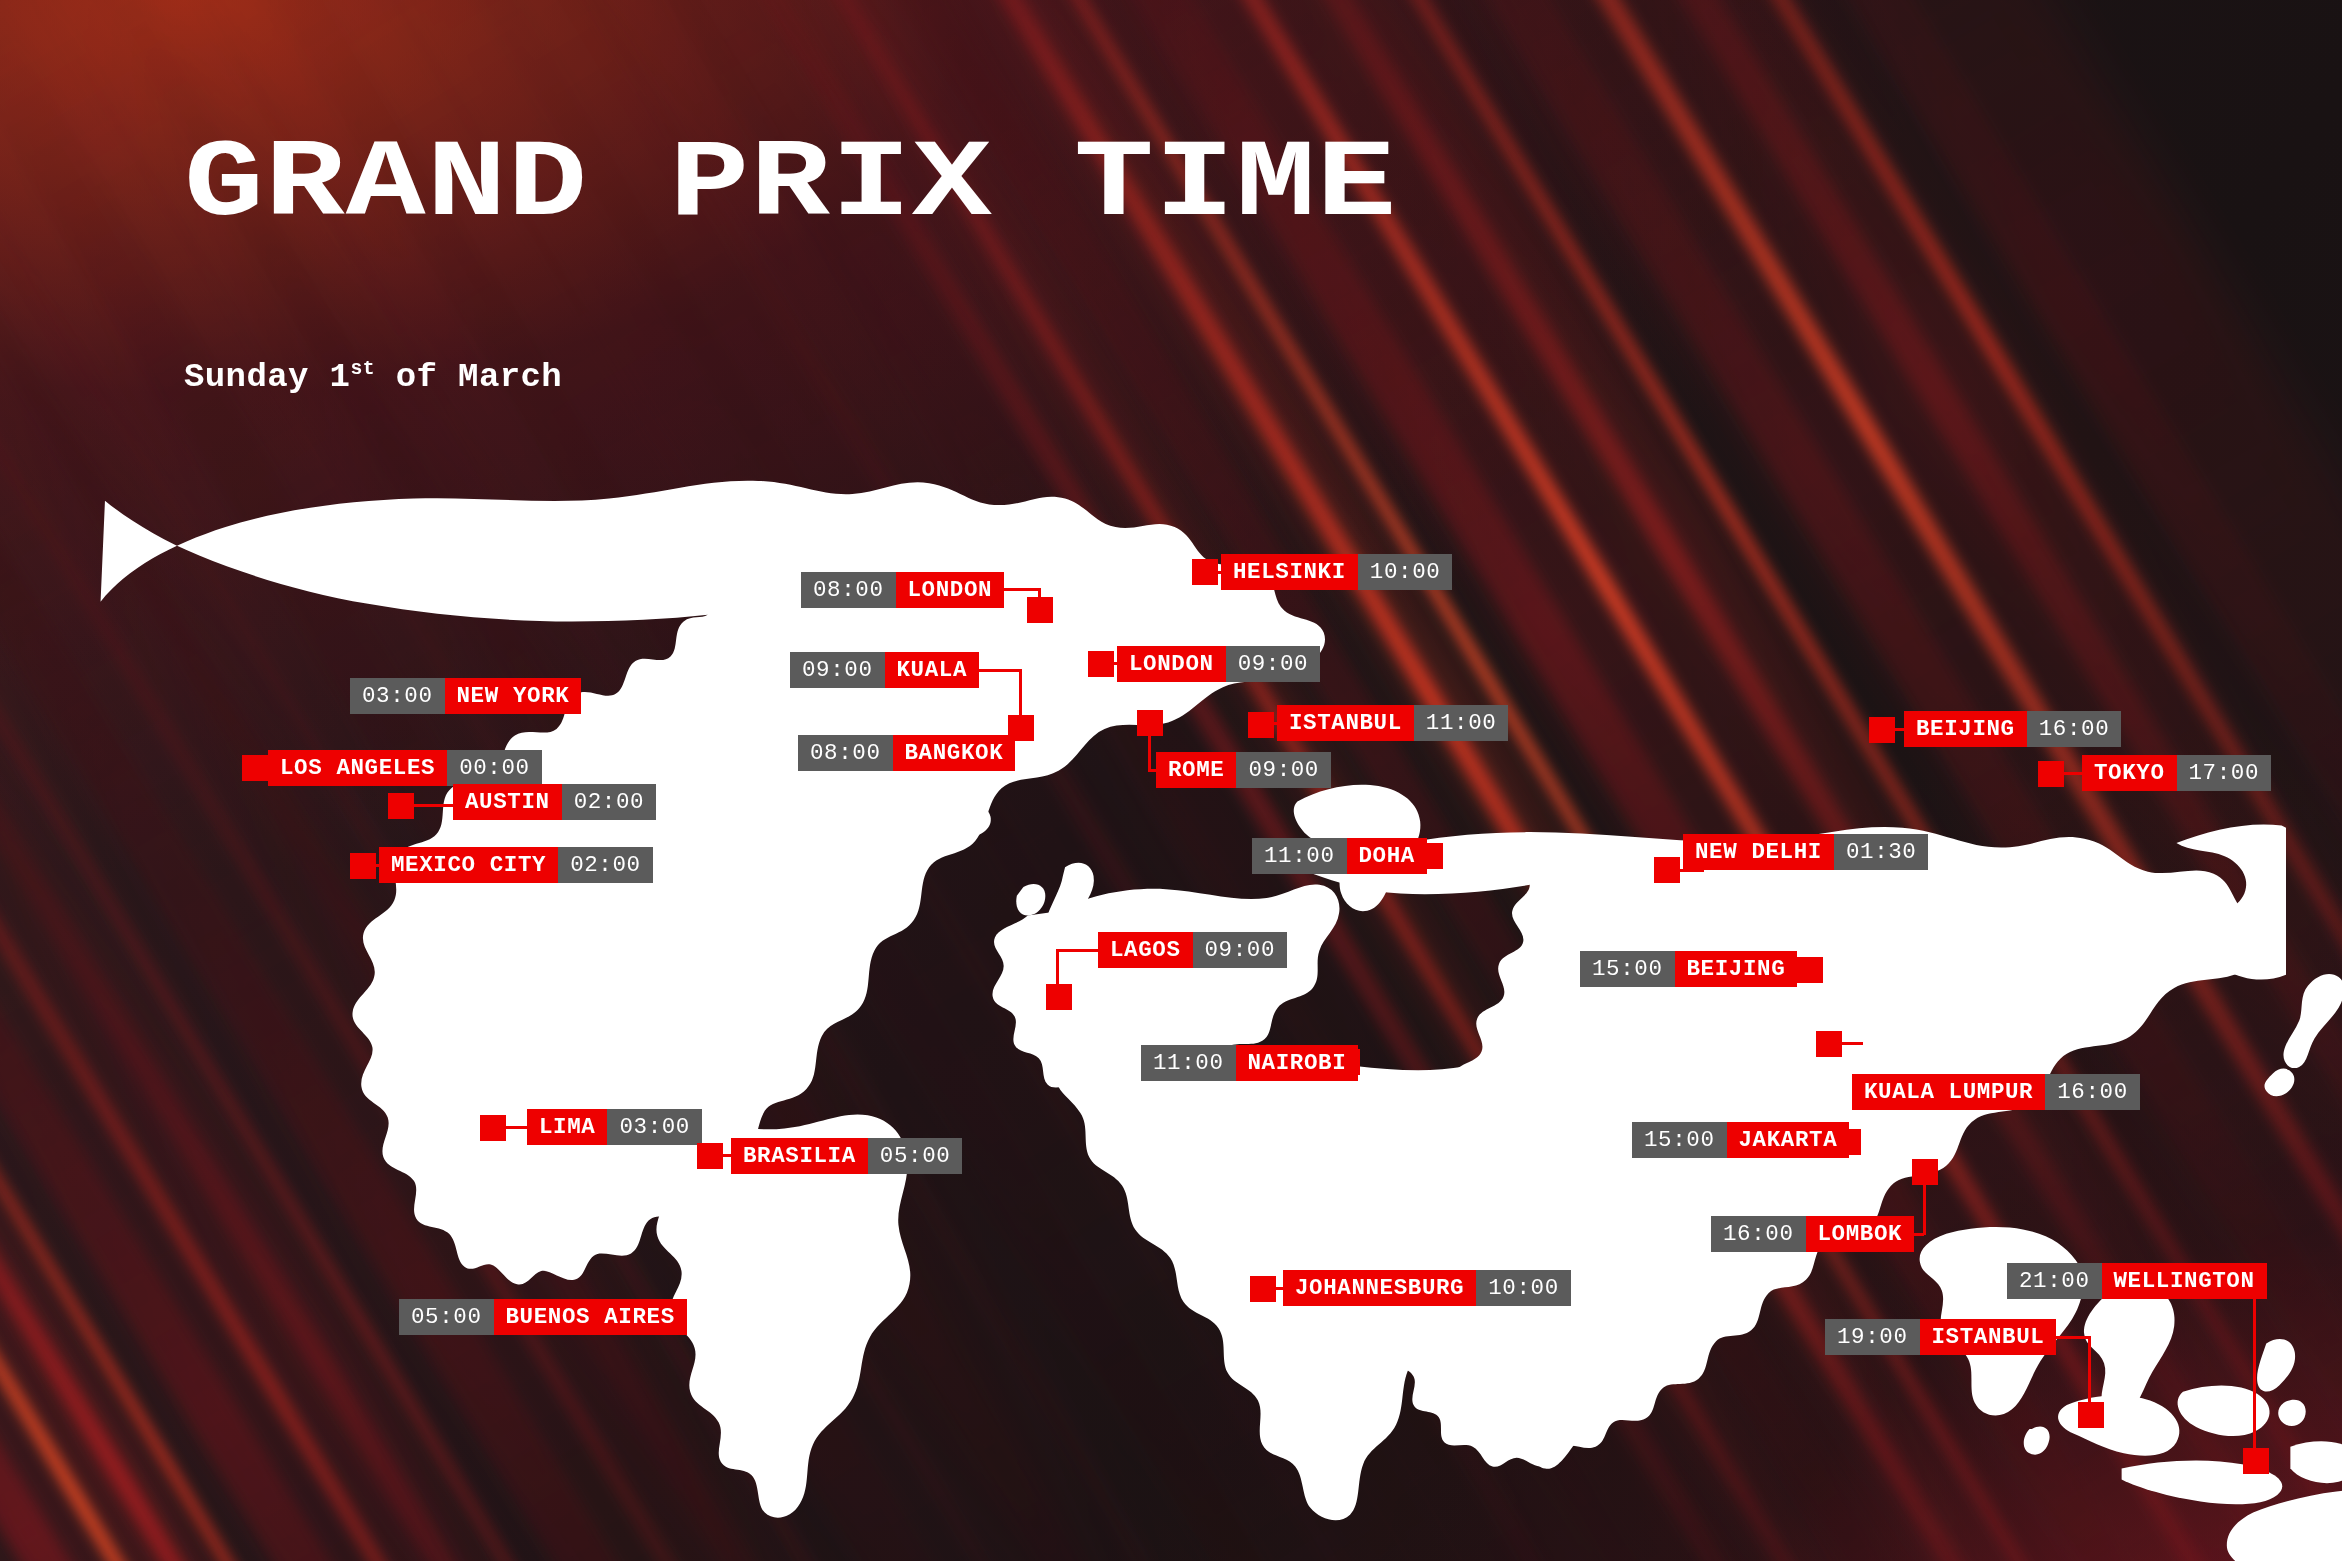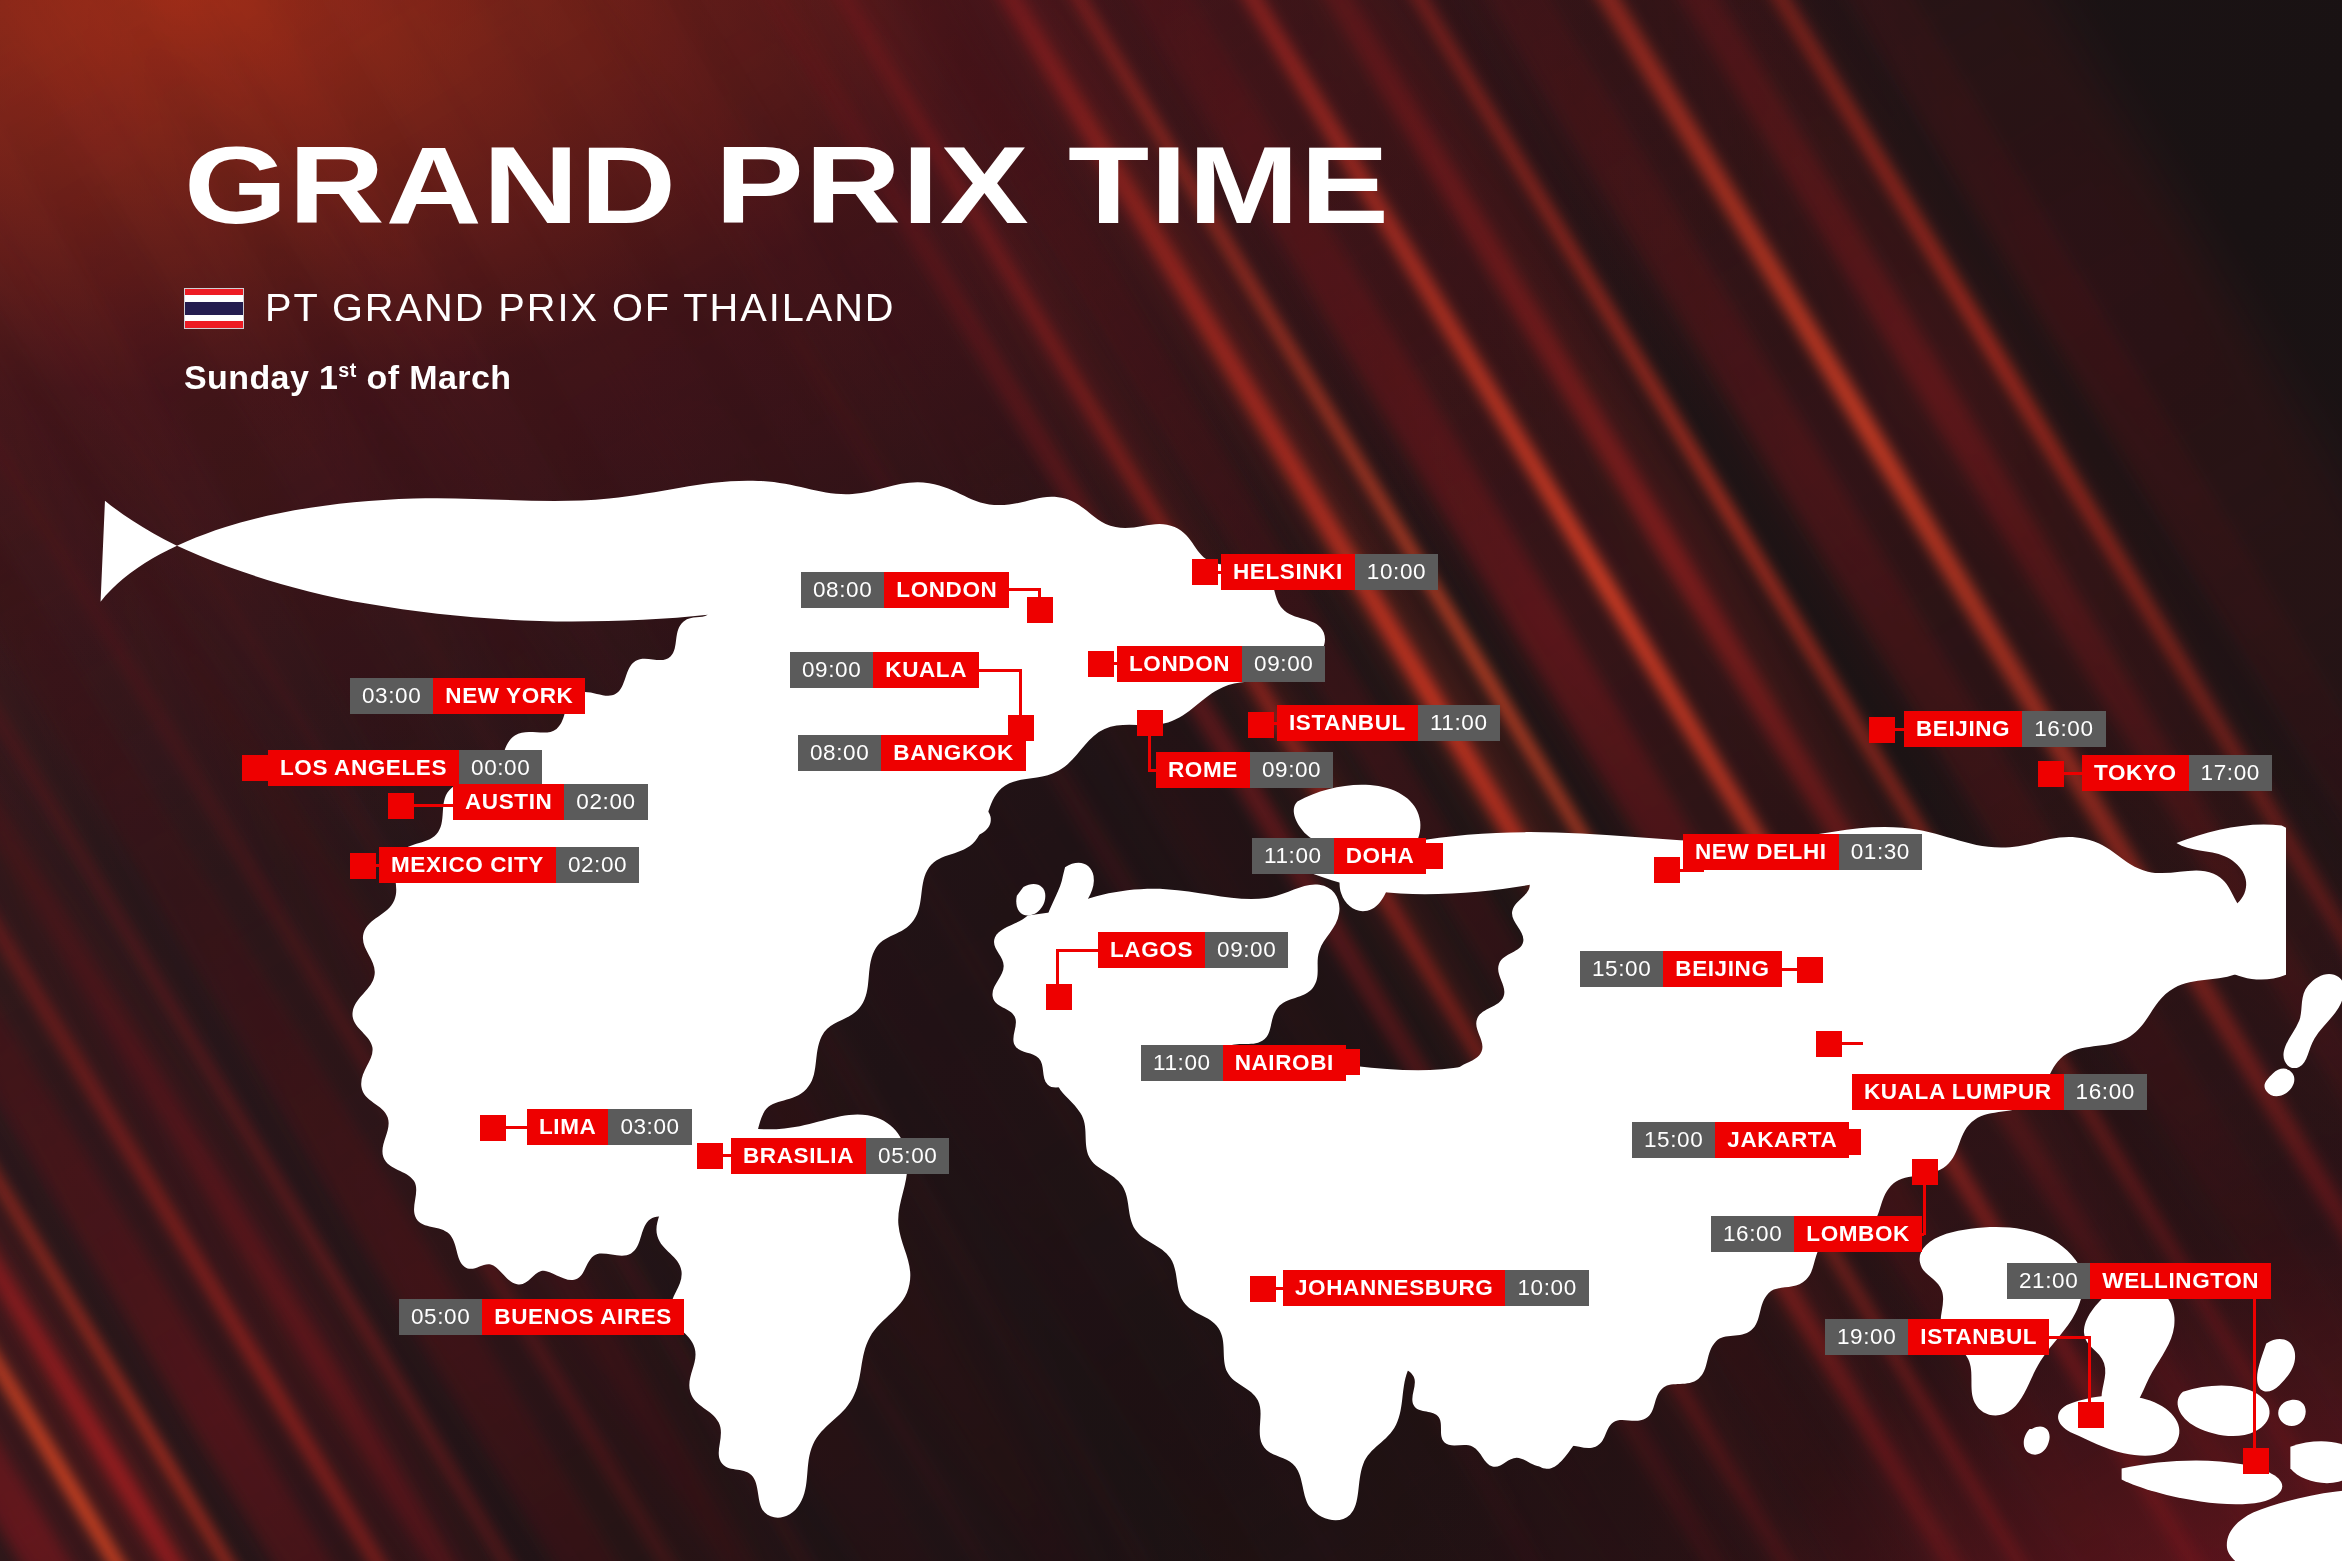--- a/index.html
+++ b/index.html
@@ -3,21 +3,21 @@
 <meta charset="utf-8">
 <title>Grand Prix Time</title>
 <style>
   * { margin:0; padding:0; box-sizing:border-box; }
   html,body { background:#120c0d; }
 
   #stage {
     position:relative;
     width:2342px; height:1562px;
     overflow:hidden;
-    font-family:Liberation Sans, sans-serif;
+    font-family:Liberation Mono, monospace;
     background:#1b1214;
   }
 
   
   .bg-base{
     position:absolute; inset:0;
     background:
       radial-gradient(120% 90% at 8% 0%, rgba(255,60,20,0.55) 0%, rgba(140,15,25,0.30) 28%, rgba(25,16,18,0) 62%),
       radial-gradient(90% 110% at 100% 112%, rgba(230,20,40,0.45) 0%, rgba(90,12,20,0.22) 30%, rgba(25,16,18,0) 60%),
       linear-gradient(125deg,#2e1b1d 0%, #241619 25%, #1c1315 48%, #191213 70%, #1d1416 100%);
@@ -184,30 +184,20 @@
       <i style="left: 2249px; width: 13px; background: linear-gradient(rgba(0, 0, 0, 0) 0%, rgba(180, 24, 28, 0.35) 18%, rgba(248, 58, 34, 0.75) 50%, rgba(180, 24, 28, 0.35) 82%, rgba(0, 0, 0, 0) 100%); opacity: 0.9;"></i>
       <i style="left: 2314px; width: 52px; background: linear-gradient(rgba(0, 0, 0, 0) 0%, rgba(70, 12, 17, 0.25) 18%, rgba(150, 22, 28, 0.38) 50%, rgba(70, 12, 17, 0.25) 82%, rgba(0, 0, 0, 0) 100%); opacity: 0.6;"></i>
       <i style="left: 2408px; width: 19px; background: linear-gradient(rgba(0, 0, 0, 0) 0%, rgba(200, 28, 30, 0.35) 18%, rgba(255, 72, 38, 0.8) 50%, rgba(200, 28, 30, 0.35) 82%, rgba(0, 0, 0, 0) 100%); opacity: 0.9;"></i>
       <i style="left: 2479px; width: 34px; background: linear-gradient(rgba(0, 0, 0, 0) 0%, rgba(100, 15, 20, 0.25) 18%, rgba(190, 26, 30, 0.42) 50%, rgba(100, 15, 20, 0.25) 82%, rgba(0, 0, 0, 0) 100%); opacity: 0.65;"></i>
       <i style="left: 2558px; width: 15px; background: linear-gradient(rgba(0, 0, 0, 0) 0%, rgba(170, 22, 26, 0.3) 18%, rgba(242, 54, 32, 0.7) 50%, rgba(170, 22, 26, 0.3) 82%, rgba(0, 0, 0, 0) 100%); opacity: 0.85;"></i>
       <i style="left: 2623px; width: 56px; background: linear-gradient(rgba(0, 0, 0, 0) 0%, rgba(56, 10, 15, 0.2) 18%, rgba(120, 18, 24, 0.3) 50%, rgba(56, 10, 15, 0.2) 82%, rgba(0, 0, 0, 0) 100%); opacity: 0.5;"></i>
     </div>
 
   <div class="title">GRAND PRIX TIME</div>
 
-  <div class="subrow">
-    <div class="flag">
-      <span class="f1"></span>
-        <span class="f2"></span>
-        <span class="f3"></span>
-        <span class="f4"></span>
-        <span class="f5"></span>
-    </div>
-    <div class="subtitle">PT GRAND PRIX OF THAILAND</div>
-  </div>
 
   <div class="date"><span>Sunday 1</span><sup>st</sup><span> of March</span></div>
 
   <div id="mapwrap">
     <svg id="worldmap" viewBox="0 0 2000 965" preserveAspectRatio="none">
 
       <path d="M18 168 L58 120 L120 92 L188 72 L262 58 L330 52 L392 56 L452 50 L520 44 L586 50 L648 46 L700 52 L742 44 L790 50 L838 44 L882 56 L918 50 L944 62 L962 54 L980 70 L1010 62 L1038 76 L1060 70 L1078 88 L1096 80 L1110 100 L1092 118 L1056 126 L1030 120 L1004 132 L978 126 L958 140 L944 132 L930 148 L940 166 L962 172 L986 166 L1010 180 L1036 176 L1060 192 L1078 186 L1092 204 L1108 196 L1124 214 L1142 206 L1156 226 L1172 218 L1184 240 L1168 256 L1144 262 L1120 256 L1098 268 L1076 262 L1058 276 L1038 270 L1020 284 L1000 278 L984 292 L968 286 L950 300 L934 294 L918 310 L900 304 L884 320 L868 314 L852 332 L836 326 L822 344 L806 338 L792 356 L778 350 L764 370 L750 364 L738 384 L724 378 L712 400 L700 394 L690 416 L678 410 L668 434 L656 428 L648 452 L636 446 L628 472 L618 466 L610 494 L600 488 L594 516 L584 510 L578 540 L570 534 L566 564 L558 558 L556 590 L548 584 L548 616 L542 610 L544 642 L538 636 L542 668 L536 662 L542 694 L536 688 L542 718 L534 712 L538 742 L528 736 L528 766 L518 760 L514 790 L504 784 L496 812 L486 806 L474 832 L462 826 L448 850 L434 842 L416 864 L400 854 L382 872 L366 862 L352 876 L336 864 L326 850 L316 858 L302 842 L292 850 L280 832 L270 840 L258 820 L248 828 L238 806 L228 814 L220 790 L210 798 L204 772 L194 780 L190 752 L180 760 L178 730 L168 738 L168 708 L158 716 L160 686 L150 694 L154 664 L144 672 L150 642 L140 650 L148 620 L138 628 L148 598 L138 606 L150 576 L140 584 L154 554 L144 562 L160 532 L150 540 L168 510 L158 518 L178 490 L168 498 L190 470 L180 478 L204 452 L194 460 L220 434 L208 442 L236 418 L224 426 L252 402 L240 410 L270 388 L256 396 L288 374 L274 382 L306 362 L292 370 L324 350 L310 358 L342 340 L328 348 L360 330 L346 338 L378 322 L364 330 L396 314 L382 322 L414 308 L400 316 L430 302 L416 310 L446 298 L432 306 L462 294 L448 302 L476 290 L462 298 L490 288 L476 296 L502 286 L488 294 L512 284 L498 292 L518 282 L504 290 L522 280 L470 280 L420 278 L370 274 L320 268 L272 260 L226 250 L182 238 L142 224 L106 208 L74 192 L46 180 Z" opacity="0"></path>
 
       <g>
 

